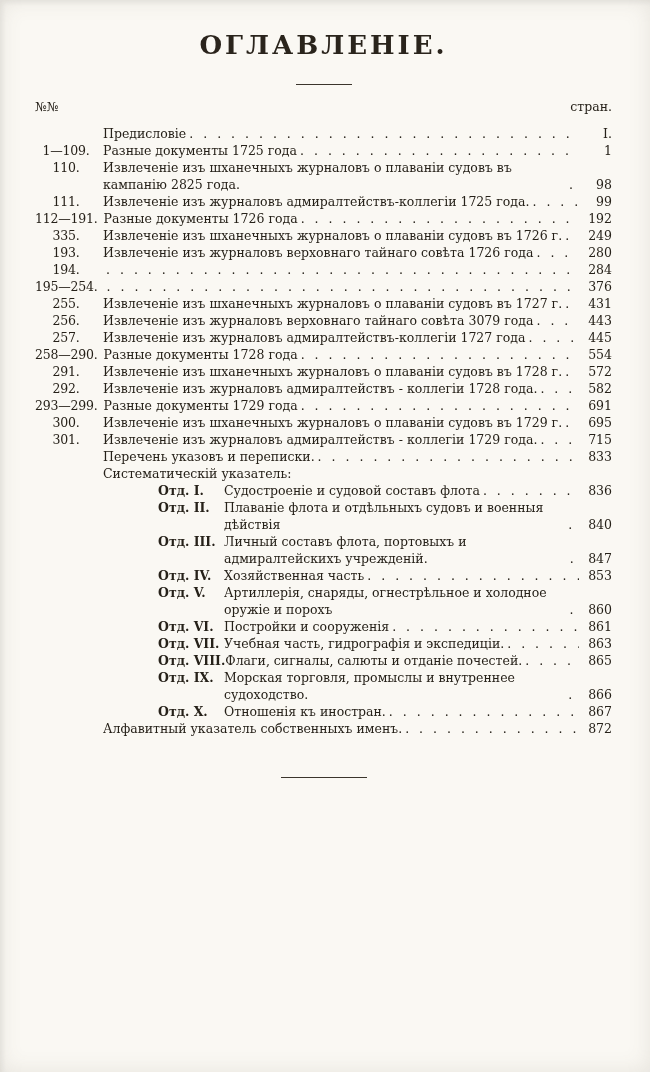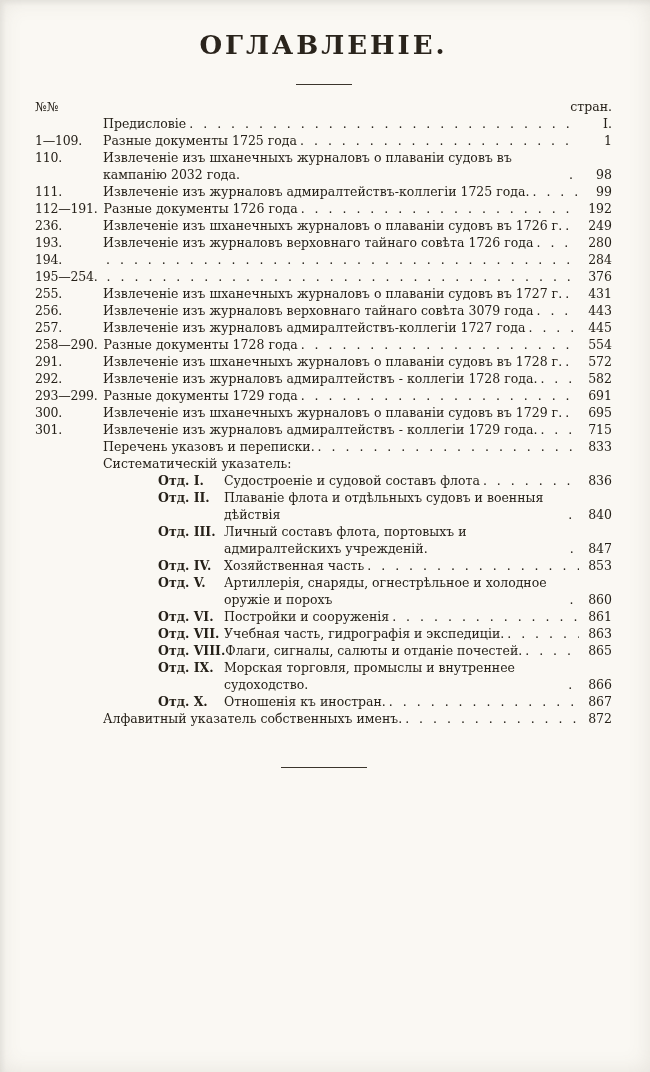--- a/index.html
+++ b/index.html
@@ -30,29 +30,29 @@
   .rule-top { width: 56px; margin: 24px auto 0; }
   .rule-bottom { width: 86px; margin: 40px auto 0; }
   .cols-header {
     display: flex;
     justify-content: space-between;
     align-items: baseline;
     font-size: 12.5px;
     margin-top: 14px;
   }
   .toc {
-    margin-top: 1px;
+    margin-top: 11px;
     font-size: 12.5px;
     line-height: 17px;
   }
   .row { display: flex; align-items: flex-end; }
   .num {
     flex: 0 0 62px;
     padding-right: 6px;
-    text-align: left;
+    text-align: center;
     white-space: nowrap;
     align-self: flex-start;
     letter-spacing: -0.2px;
   }
   .sub-indent { flex: 0 0 55px; align-self: flex-start; }
   .otd { flex: 0 0 66px; white-space: nowrap; align-self: flex-start; font-weight: bold; }
   .text { flex: 0 1 auto; }
   .leader {
     flex: 1 1 12px;
     min-width: 8px;
@@ -88,38 +88,38 @@
         <span class="page-num">I.</span>
       </div>
       <div class="row">
         <span class="num">1—109.</span>
         <span class="text">Разные документы 1725 года</span>
         <span class="leader"></span>
         <span class="page-num">1</span>
       </div>
       <div class="row">
         <span class="num">110.</span>
-        <span class="text">Извлеченіе изъ шханечныхъ журналовъ о плаваніи судовъ въ кампанію 2032 года.</span>
+        <span class="text">Извлеченіе изъ шханечныхъ журналовъ о плаваніи судовъ въ кампанію 2825 года.</span>
         <span class="leader"></span>
         <span class="page-num">98</span>
       </div>
       <div class="row">
         <span class="num">111.</span>
         <span class="text">Извлеченіе изъ журналовъ адмиралтействъ-коллегіи 1725 года.</span>
         <span class="leader"></span>
         <span class="page-num">99</span>
       </div>
       <div class="row">
         <span class="num">112—191.</span>
         <span class="text">Разные документы 1726 года</span>
         <span class="leader"></span>
         <span class="page-num">192</span>
       </div>
       <div class="row">
-        <span class="num">236.</span>
+        <span class="num">335.</span>
         <span class="text">Извлеченіе изъ шханечныхъ журналовъ о плаваніи судовъ въ 1726 г.</span>
         <span class="leader"></span>
         <span class="page-num">249</span>
       </div>
       <div class="row">
         <span class="num">193.</span>
         <span class="text">Извлеченіе изъ журналовъ верховнаго тайнаго совѣта 1726 года</span>
         <span class="leader"></span>
         <span class="page-num">280</span>
       </div>

